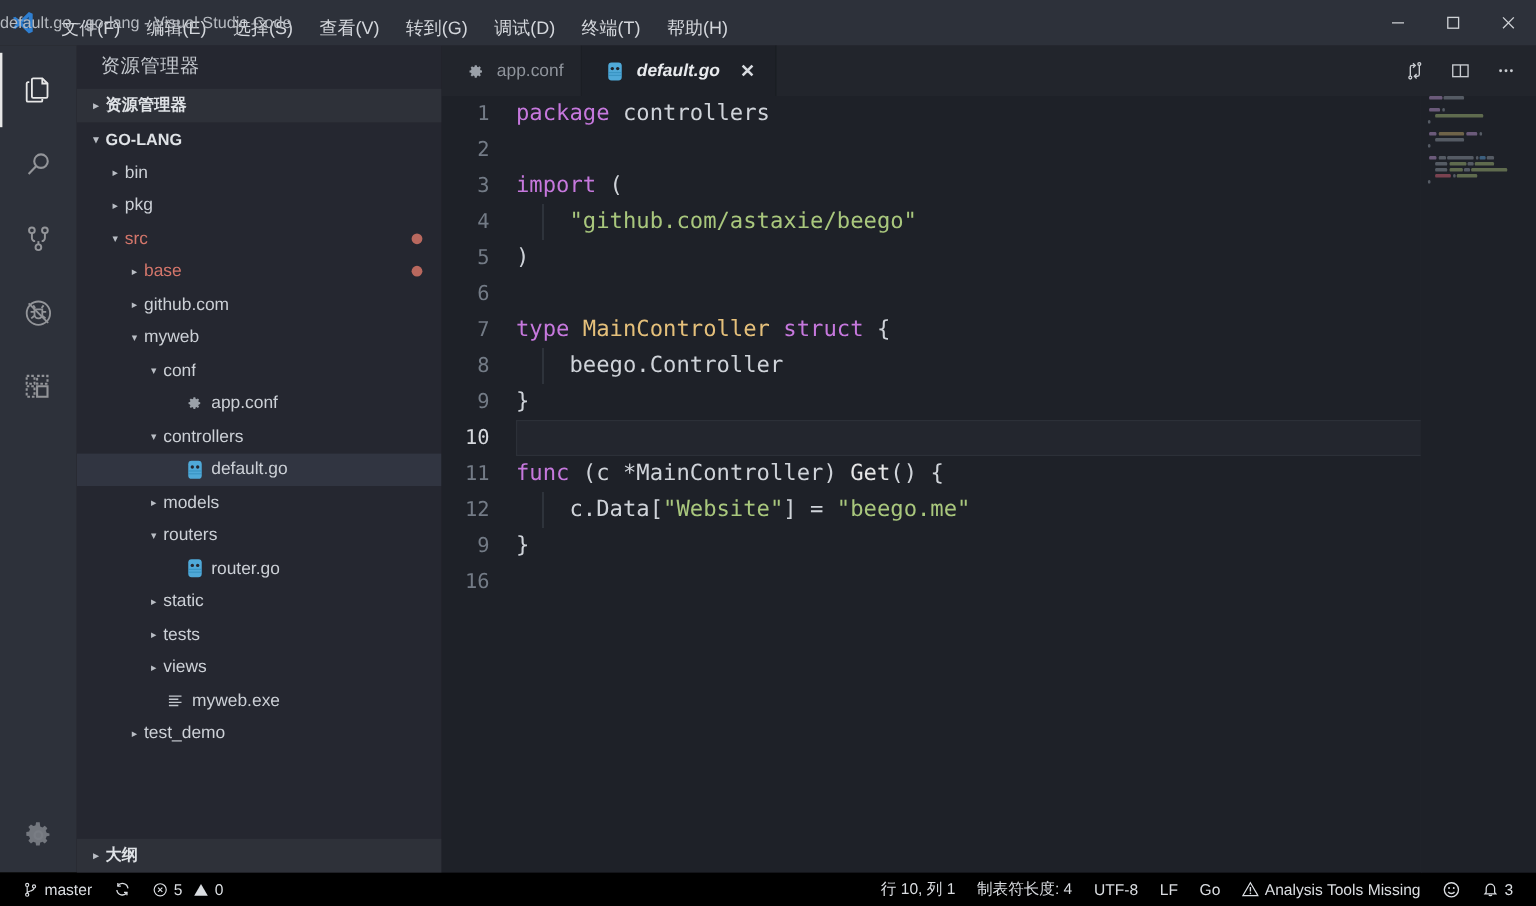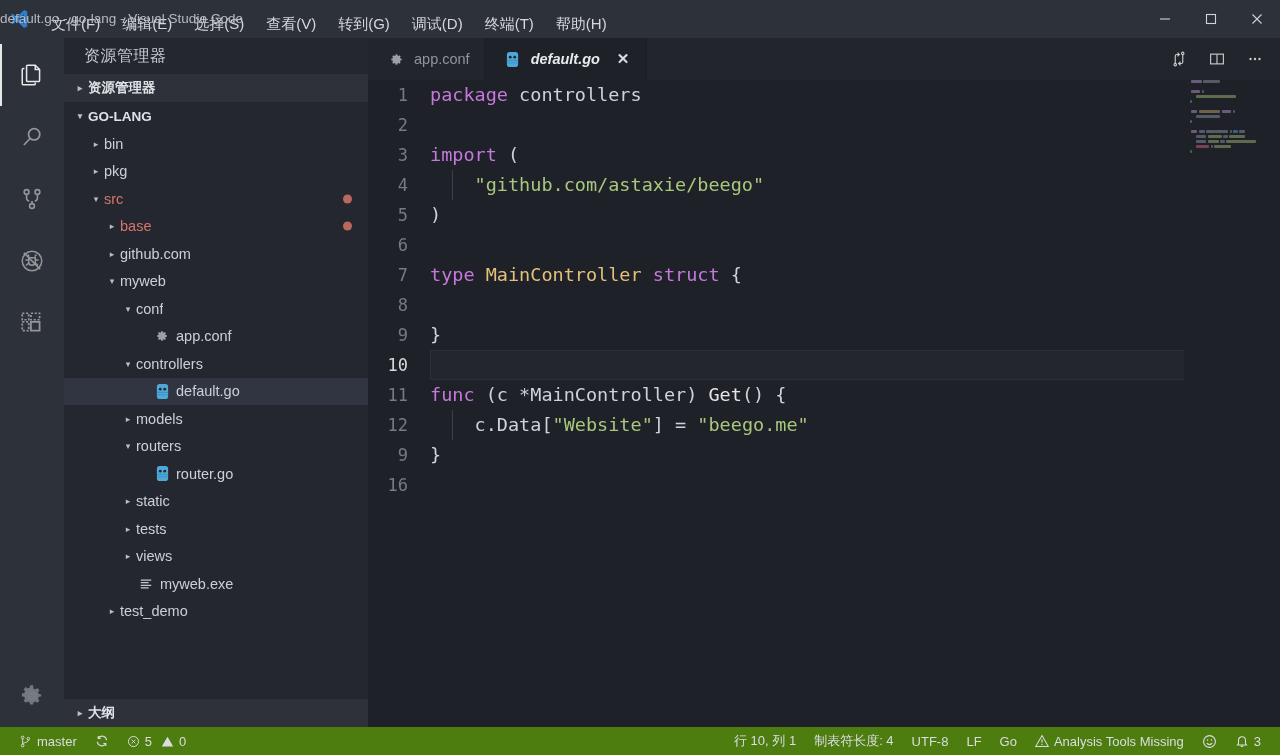--- a/index.html
+++ b/index.html
@@ -232,21 +232,21 @@
     border-radius: 1px;
   }
   .mm-rule {
     position: absolute; top: 0; bottom: 0; right: 95px;
     width: 1px; background: #2a2e36;
   }
 
   
   .statusbar {
     height: 28px; flex: 0 0 28px;
-    background: #4d7c0f;
+    background: #000000;
     display: flex; align-items: flex-start;
     color: #dadde1; font-size: 13px;
   }
   .sb-left { display: flex; align-items: center; padding-left: 10px; }
   .sb-right { display: flex; align-items: center; margin-left: auto; padding-right: 10px; }
   .sb-item {
     display: flex; align-items: center; gap: 5px;
     padding: 0 9px; height: 28px; cursor: pointer;
     white-space: nowrap;
   }
@@ -544,21 +544,21 @@
 
       <div class="code-wrap">
         <div class="code-scroll" id="code">
             <div class="cl"><span class="lnum">1</span><span class="ctext"><span class="k">package</span><span class="p"> </span><span class="p">controllers</span></span></div>
             <div class="cl"><span class="lnum">2</span><span class="ctext"></span></div>
             <div class="cl"><span class="lnum">3</span><span class="ctext"><span class="k">import</span><span class="p"> (</span></span></div>
             <div class="cl"><span class="lnum">4</span><span class="ctext"><span class="p">    </span><span class="s">"github.com/astaxie/beego"</span><span class="indent-guide" style="left: 22px;"></span></span></div>
             <div class="cl"><span class="lnum">5</span><span class="ctext"><span class="p">)</span></span></div>
             <div class="cl"><span class="lnum">6</span><span class="ctext"></span></div>
             <div class="cl"><span class="lnum">7</span><span class="ctext"><span class="k">type</span><span class="p"> </span><span class="t">MainController</span><span class="p"> </span><span class="k">struct</span><span class="p"> {</span></span></div>
-            <div class="cl"><span class="lnum">8</span></div>
+            <div class="cl"><span class="lnum">8</span><span class="ctext"><span class="p">    </span><span class="p">beego.Controller</span><span class="indent-guide" style="left: 22px;"></span></span></div>
             <div class="cl"><span class="lnum">9</span><span class="ctext"><span class="p">}</span></span></div>
             <div class="cl current"><div class="codetext-box" style="right: 76px;"></div><span class="lnum">10</span><span class="ctext"></span></div>
             <div class="cl"><span class="lnum">11</span><span class="ctext"><span class="k">func</span><span class="p"> (c *</span><span class="p">MainController</span><span class="p">) </span><span class="fn">Get</span><span class="p">() {</span></span></div>
             <div class="cl"><span class="lnum">12</span><span class="ctext"><span class="p">    </span><span class="p">c.Data[</span><span class="s">"Website"</span><span class="p">] = </span><span class="s">"beego.me"</span><span class="indent-guide" style="left: 22px;"></span></span></div>
             <div class="cl"><span class="lnum">9</span><span class="ctext"><span class="p">}</span></span></div>
             <div class="cl"><span class="lnum">16</span><span class="ctext"></span></div>
           </div>
         <div class="mm-rule"></div>
         <div class="minimap" id="minimap">
             <div style="display: flex; height: 5px; padding-left: 5.5px; align-items: center;">

